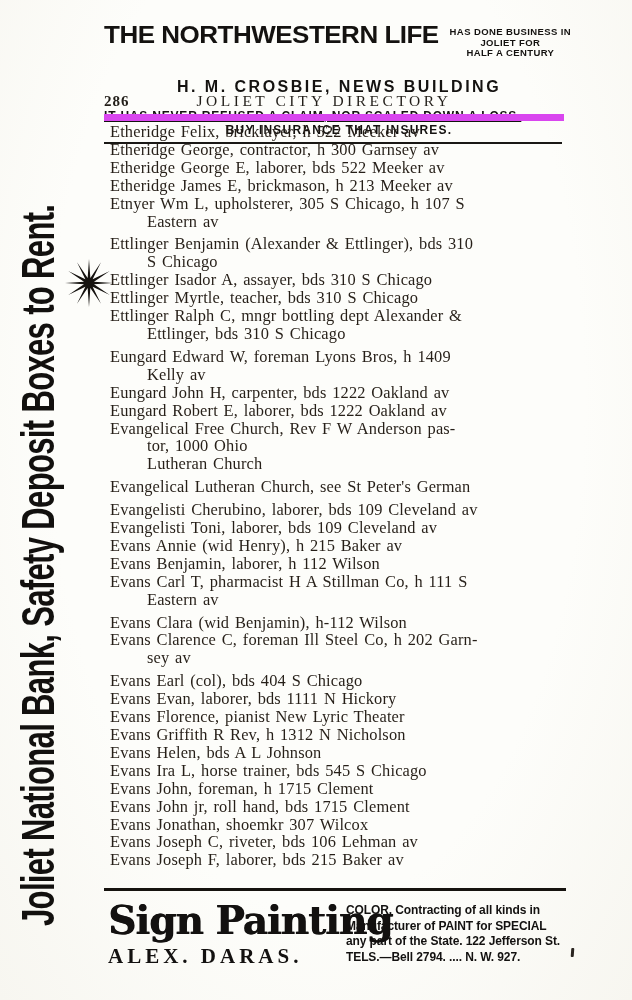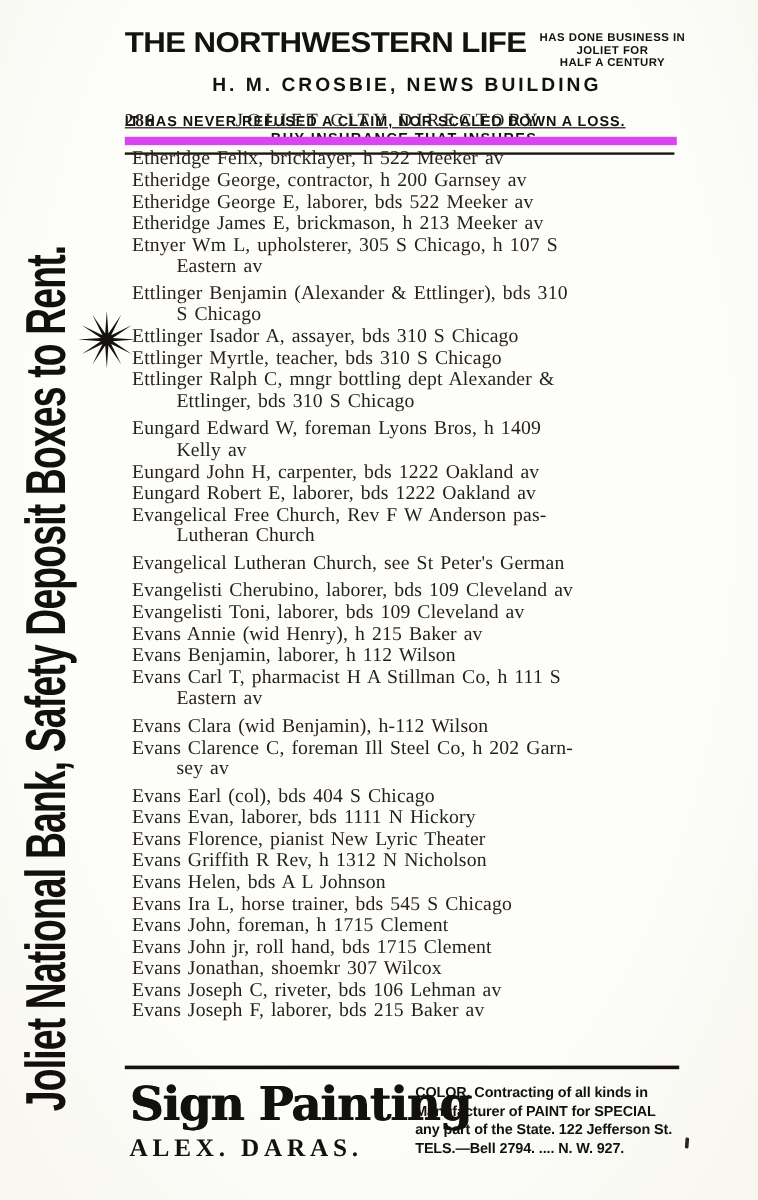--- a/index.html
+++ b/index.html
@@ -25,21 +25,21 @@
 
   
   .top-ad{position:absolute;left:104px;top:24px;width:470px;color:#141210;
     font-family:"Liberation Sans", sans-serif;font-weight:bold;}
   .ta-row1{display:flex;align-items:flex-start;}
   .ta-title{font-size:26px;line-height:24px;letter-spacing:-0.5px;white-space:nowrap;
     transform:scaleY(0.92);transform-origin:left top;}
   .ta-sub{margin-left:8px;padding-top:3px;font-size:9.5px;line-height:10.5px;
     letter-spacing:0.4px;text-align:center;flex:1;}
   .ta-sub span{display:block;}
-  .ta-crosbie{text-align:center;font-size:16px;letter-spacing:2.5px;margin-top:4px;}
+  .ta-crosbie{text-align:center;font-size:16px;letter-spacing:2.5px;margin-top:19px;}
   .ta-claim{font-size:12px;letter-spacing:0.8px;margin-top:13px;white-space:nowrap;text-decoration:underline;}
   .ta-buy{text-align:center;font-size:12px;letter-spacing:1.2px;margin-top:0px;}
   .ta-rule{border-top:2px solid #1a1815;margin-top:5px;width:458px;}
 
   
   .dir-header{position:absolute;left:104px;top:92px;width:460px;
     border-bottom:7px solid #d946ef;padding-bottom:4px;
     display:flex;align-items:baseline;}
   .page-number{font-size:15px;font-weight:bold;letter-spacing:1px;width:90px;}
   .dir-title{font-size:15.5px;letter-spacing:3.5px;flex:1;text-align:center;
@@ -100,36 +100,37 @@
   </div>
 
   <div class="dir-header">
     <span class="page-number">286</span>
     <span class="dir-title">JOLIET CITY DIRECTORY</span>
   </div>
 
   <div class="dir-list">
 
   <div class="dir-line">Etheridge Felix, bricklayer, h 522 Meeker av</div>
-      <div class="dir-line">Etheridge George, contractor, h 200 Garnsey av</div>
+      <div class="dir-line">Etheridge George, contractor, h 300 Garnsey av</div>
       <div class="dir-line">Etheridge George E, laborer, bds 522 Meeker av</div>
       <div class="dir-line">Etheridge James E, brickmason, h 213 Meeker av</div>
       <div class="dir-line">Etnyer Wm L, upholsterer, 305 S Chicago, h 107 S</div>
       <div class="dir-line indent">Eastern av</div>
       <div class="dir-line gap">Ettlinger Benjamin (Alexander &amp; Ettlinger), bds 310</div>
       <div class="dir-line indent">S Chicago</div>
       <div class="dir-line">Ettlinger Isador A, assayer, bds 310 S Chicago</div>
       <div class="dir-line">Ettlinger Myrtle, teacher, bds 310 S Chicago</div>
       <div class="dir-line">Ettlinger Ralph C, mngr bottling dept Alexander &amp;</div>
       <div class="dir-line indent">Ettlinger, bds 310 S Chicago</div>
       <div class="dir-line gap">Eungard Edward W, foreman Lyons Bros, h 1409</div>
       <div class="dir-line indent">Kelly av</div>
       <div class="dir-line">Eungard John H, carpenter, bds 1222 Oakland av</div>
       <div class="dir-line">Eungard Robert E, laborer, bds 1222 Oakland av</div>
       <div class="dir-line">Evangelical Free Church, Rev F W Anderson pas-</div>
+      <div class="dir-line indent">tor, 1000 Ohio</div>
       <div class="dir-line indent">Lutheran Church</div>
       <div class="dir-line gap">Evangelical Lutheran Church, see St Peter's German</div>
       <div class="dir-line gap">Evangelisti Cherubino, laborer, bds 109 Cleveland av</div>
       <div class="dir-line">Evangelisti Toni, laborer, bds 109 Cleveland av</div>
       <div class="dir-line">Evans Annie (wid Henry), h 215 Baker av</div>
       <div class="dir-line">Evans Benjamin, laborer, h 112 Wilson</div>
       <div class="dir-line">Evans Carl T, pharmacist H A Stillman Co, h 111 S</div>
       <div class="dir-line indent">Eastern av</div>
       <div class="dir-line gap">Evans Clara (wid Benjamin), h-112 Wilson</div>
       <div class="dir-line">Evans Clarence C, foreman Ill Steel Co, h 202 Garn-</div>

